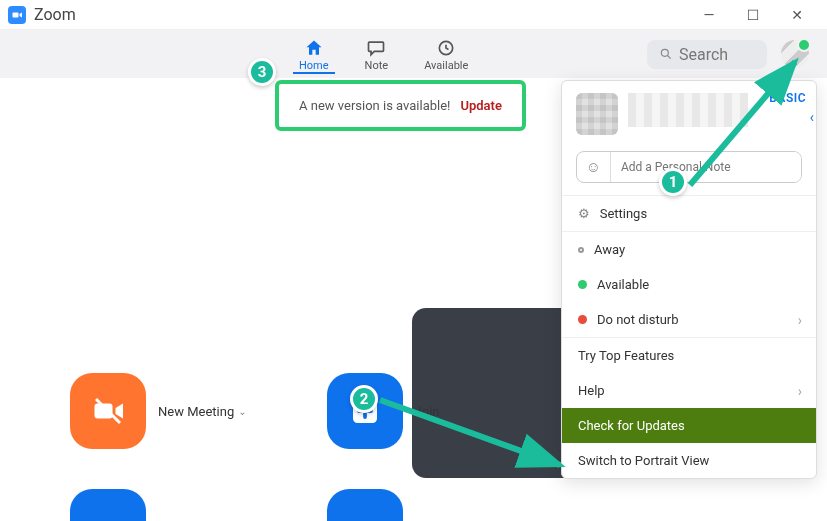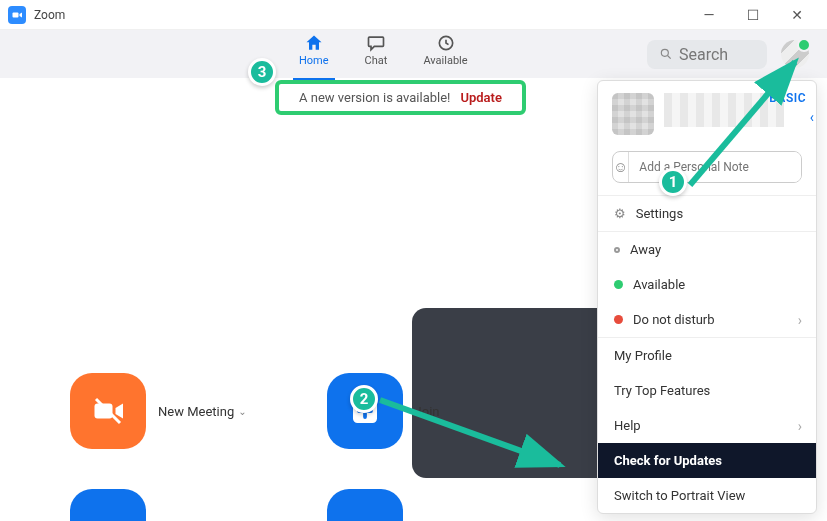--- a/index.html
+++ b/index.html
@@ -1,65 +1,65 @@
 <!DOCTYPE html>
 <html><head>
 <meta charset="utf-8">
 <style>
 * { box-sizing: border-box; margin: 0; padding: 0; font-family: -apple-system, BlinkMacSystemFont, "Segoe UI", Roboto, Arial, sans-serif; }
 body { width: 827px; height: 521px; background: #fff; position: relative; overflow: hidden; }
 
 .titlebar { height: 30px; background: #fff; display: flex; align-items: center; padding: 0 8px; border-bottom: 1px solid #f0f0f0; }
 .titlebar .app-icon { width: 18px; height: 18px; background: #2d8cff; border-radius: 4px; display: flex; align-items: center; justify-content: center; margin-right: 8px; }
 .titlebar .app-icon svg { width: 12px; height: 12px; }
-.titlebar .title { font-size: 12px; color: #444; flex: 1; }
+.titlebar .title { font-size: 16px; color: #444; flex: 1; }
 .titlebar .win-controls { display: flex; gap: 0; }
 .titlebar .win-btn { width: 44px; height: 28px; display: flex; align-items: center; justify-content: center; color: #555; font-size: 14px; }
 
 .topnav { height: 48px; background: #f2f2f5; display: flex; align-items: center; padding: 0 18px; position: relative; }
 .nav-tabs { display: flex; gap: 24px; margin-left: 275px; }
-.nav-tab { display: flex; flex-direction: column; align-items: center; gap: 1px; font-size: 11px; color: #555; cursor: pointer; padding: 4px 6px 11px; }
+.nav-tab { display: flex; flex-direction: column; align-items: center; gap: 1px; font-size: 11px; color: #555; cursor: pointer; padding: 4px 6px 0; }
 .nav-tab.active { color: #0e72ed; border-bottom: 2px solid #0e72ed; }
 .nav-tab svg { width: 20px; height: 20px; }
 .nav-right { position: absolute; right: 18px; display: flex; align-items: center; gap: 14px; }
 .search-box { display: flex; align-items: center; background: #e6e8eb; border-radius: 8px; padding: 5px 12px; width: 120px; font-size: 16px; color: #777; gap: 6px; }
 .search-box svg { width: 14px; height: 14px; }
 .avatar { width: 28px; height: 28px; border-radius: 50%; background: linear-gradient(135deg,#ccc 25%,#eee 25%,#eee 50%,#ccc 50%,#ccc 75%,#eee 75%); position: relative; }
 .avatar::after { content:""; position:absolute; top:-2px; right:-2px; width:10px; height:10px; background:#2ecc71; border-radius:50%; border:2px solid #f2f2f5; }
 
-.update-banner { position: absolute; left: 275px; top: 80px; background: #fff; border: 4px solid #2ecc71; border-radius: 6px; padding: 6px 20px; font-size: 13px; color: #555; display: flex; align-items: center; gap: 10px; z-index: 3; }
+.update-banner { position: absolute; left: 275px; top: 80px; background: #fff; border: 4px solid #2ecc71; border-radius: 6px; padding: 14px 20px; font-size: 13px; color: #555; display: flex; align-items: center; gap: 10px; z-index: 3; }
 .update-banner .update-link { color: #b91c1c; font-weight: 600; }
 
 .content { position: absolute; top: 78px; left: 0; right: 0; bottom: 0; }
 
 .clock-card { position: absolute; left: 412px; top: 230px; width: 380px; height: 170px; background: #3a3e47; border-radius: 14px; color: #fff; padding: 24px; }
 .clock-time { font-size: 52px; font-weight: 300; text-align: right; padding-right: 20px; line-height: 1; }
 .clock-date { font-size: 14px; text-align: right; padding-right: 20px; color: #ccc; margin-top: 4px; }
 
 .action-grid { position: absolute; left: 70px; top: 295px; display: grid; grid-template-columns: 1fr 1fr; gap: 40px 80px; }
 .action-item { display: flex; flex-direction: row; align-items: center; gap: 12px; }
 .action-btn { width: 76px; height: 76px; border-radius: 22px; display: flex; align-items: center; justify-content: center; }
 .action-btn.orange { background: #ff742e; }
 .action-btn.blue { background: #0e72ed; }
 .action-btn svg { width: 36px; height: 36px; fill: #fff; }
 .action-label { font-size: 13px; color: #333; display:flex; align-items:center; gap:4px;}
 .action-label .chev { font-size: 10px; color: #888; }
 
-.dropdown { position: absolute; right: 10px; top: 80px; width: 220px; background: #fff; border: 1px solid #ddd; border-radius: 6px; box-shadow: 0 4px 18px rgba(0,0,0,0.12); z-index: 5; overflow: hidden; }
+.dropdown { position: absolute; right: 10px; top: 80px; width: 256px; background: #fff; border: 1px solid #ddd; border-radius: 6px; box-shadow: 0 4px 18px rgba(0,0,0,0.12); z-index: 5; overflow: hidden; }
 .dd-header { padding: 12px 14px; display:flex; align-items:flex-start; gap:10px; position:relative;}
 .dd-avatar { width: 42px; height: 42px; border-radius: 6px; background: repeating-linear-gradient(90deg,#e0e0e0 0 6px,#f0f0f0 6px 12px),repeating-linear-gradient(0deg,#e0e0e0 0 6px,#f0f0f0 6px 12px); background-blend-mode: multiply; }
 .dd-name { width: 120px; height: 34px; background: repeating-linear-gradient(90deg,#e8e8e8 0 8px,#f5f5f5 8px 16px); }
 .dd-badge { position:absolute; right:10px; top:10px; color:#0e72ed; font-size:12px; font-weight:600; letter-spacing:0.5px;}
 .dd-chevlt { position:absolute; right:2px; top:28px; color:#0e72ed; font-size:14px;}
 .dd-note { margin: 4px 14px 12px; display:flex; border:1px solid #ccc; border-radius:8px; overflow:hidden; height:32px;}
 .dd-note .emoji-btn { width:34px; display:flex;align-items:center;justify-content:center;color:#888;border-right:1px solid #ddd; font-size:15px;}
 .dd-note input { flex:1; border:0; outline:0; padding:0 10px; font-size:12px; color:#222;}
 .dd-sep { height:1px; background:#eee; }
 .dd-item { padding: 10px 16px; font-size: 13px; color: #333; display:flex; align-items:center; gap:10px; cursor:pointer; position:relative;}
-.dd-item.selected { background:#0f172a; color:#fff;font-weight:bold; }
+.dd-item.selected { background:#4d7c0f; color:#fff; }
 .dd-item .status-dot { width:9px; height:9px; border-radius:50%; }
 .dd-item .dot-green { background:#2ecc71; }
 .dd-item .dot-gray { border:2px solid #999; width:6px; height:6px; }
 .dd-item .dot-red { background:#e74c3c; }
 .dd-item .chev-r { position:absolute; right:14px; color:#aaa; font-size:14px;}
 .dd-item .gear { color:#888; }
 
 .callout { width: 28px; height: 28px; background: #1abc9c; border: 3px solid #fff; border-radius: 50%; color: #fff; font-weight: 700; display: flex; align-items: center; justify-content: center; font-size: 15px; position: absolute; z-index: 9; box-shadow: 0 2px 4px rgba(0,0,0,0.2);}
 .callout.c1 { right: 140px; top: 168px; }
 .callout.c2 { left: 350px; top: 385px; }
@@ -90,21 +90,21 @@
     <div class="nav-tab active">
       <svg viewBox="0 0 24 24" fill="#0e72ed">
           <path d="M12 3 L21 11 H18 V20 H14 V14 H10 V20 H6 V11 H3 Z"></path>
         </svg>
       <span>Home</span>
     </div>
     <div class="nav-tab">
       <svg viewBox="0 0 24 24" fill="none" stroke="#555" stroke-width="2">
           <path d="M4 5 H20 A1 1 0 0 1 21 6 V15 A1 1 0 0 1 20 16 H10 L6 20 V16 H4 A1 1 0 0 1 3 15 V6 A1 1 0 0 1 4 5 Z"></path>
         </svg>
-      <span>Chat</span>
+      <span>Note</span>
     </div>
     <div class="nav-tab">
       <svg viewBox="0 0 24 24" fill="none" stroke="#555" stroke-width="2">
           <circle cx="12" cy="12" r="8"></circle>
           <path d="M12 8 V12 L15 14"></path>
         </svg>
       <span>Available</span>
     </div>
   </div>
   <div class="nav-right">
@@ -193,23 +193,20 @@
   <div class="dd-item">
     <span class="status-dot dot-green"></span>
     <span>Available</span>
   </div>
   <div class="dd-item">
     <span class="status-dot dot-red"></span>
     <span>Do not disturb</span>
     <span class="chev-r">›</span>
   </div>
   <div class="dd-sep"></div>
-  <div class="dd-item">
-      <span>My Profile</span>
-    </div>
   <div class="dd-item">
       <span>Try Top Features</span>
     </div>
   <div class="dd-item">
     <span>Help</span>
     <span class="chev-r">›</span>
   </div>
   <div class="dd-item selected">
       <span>Check for Updates</span>
     </div>

